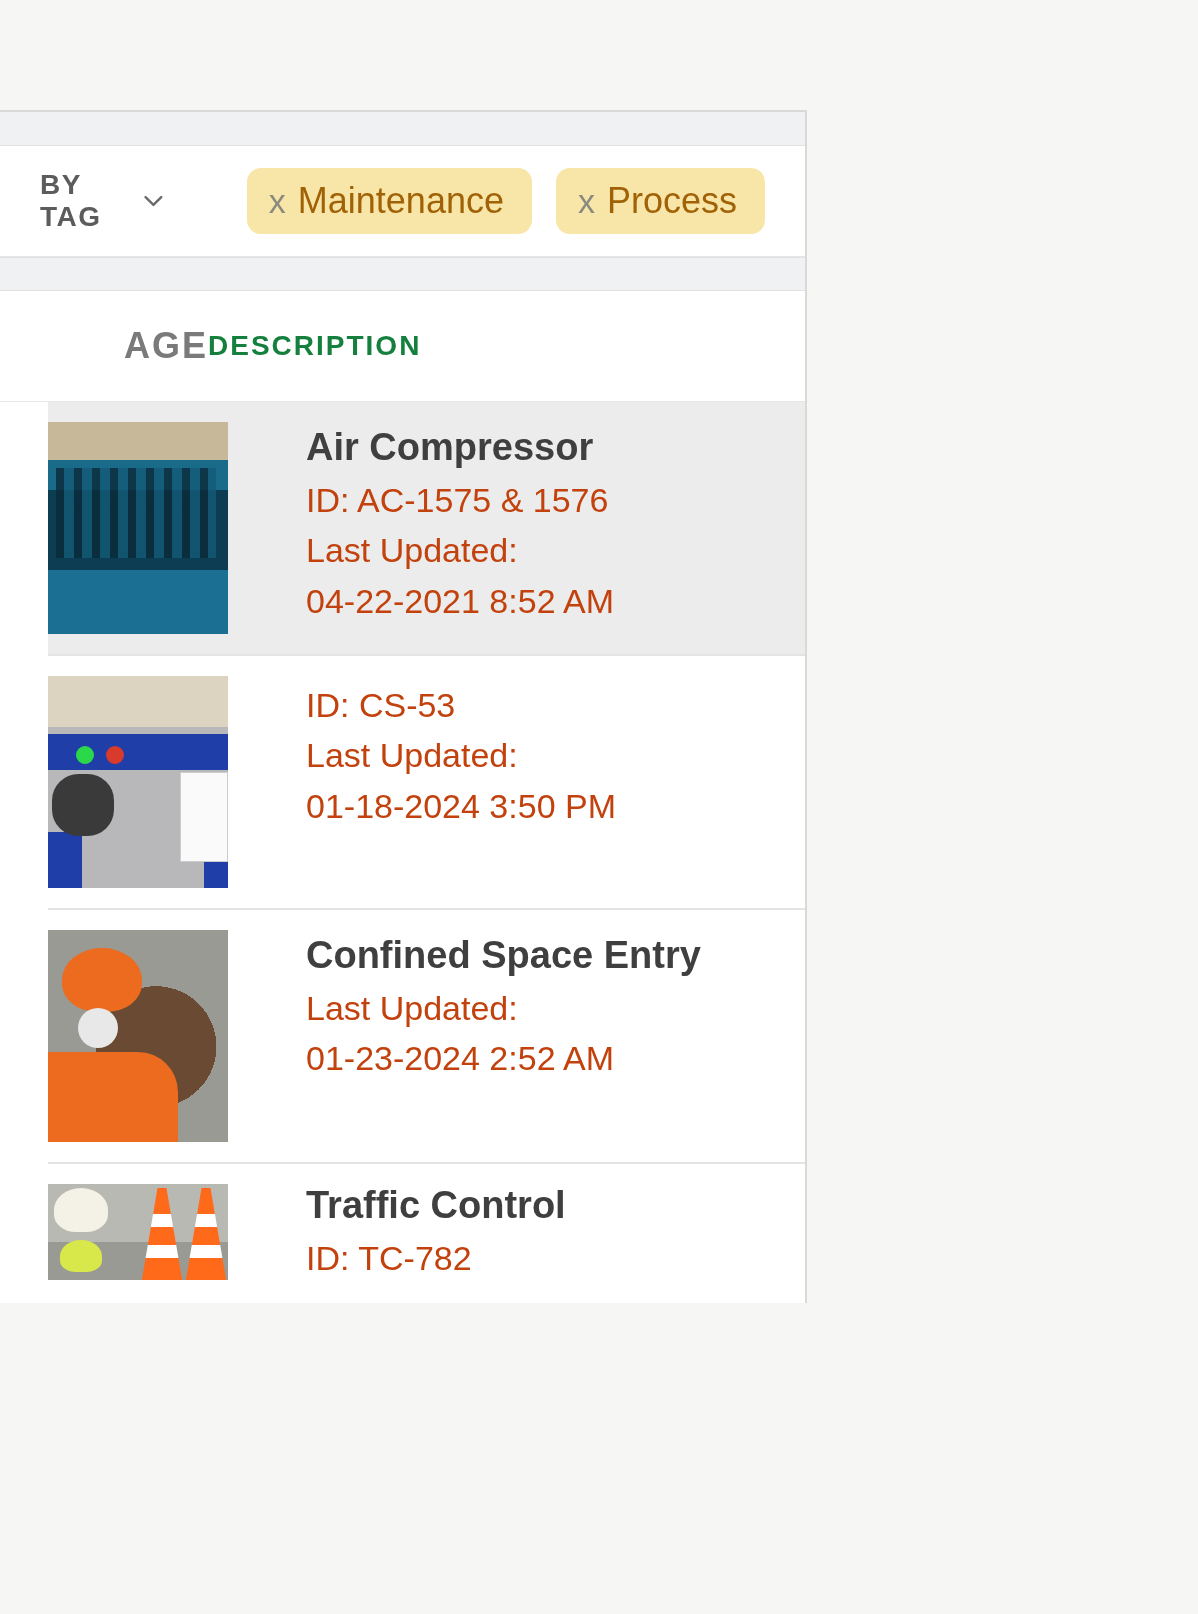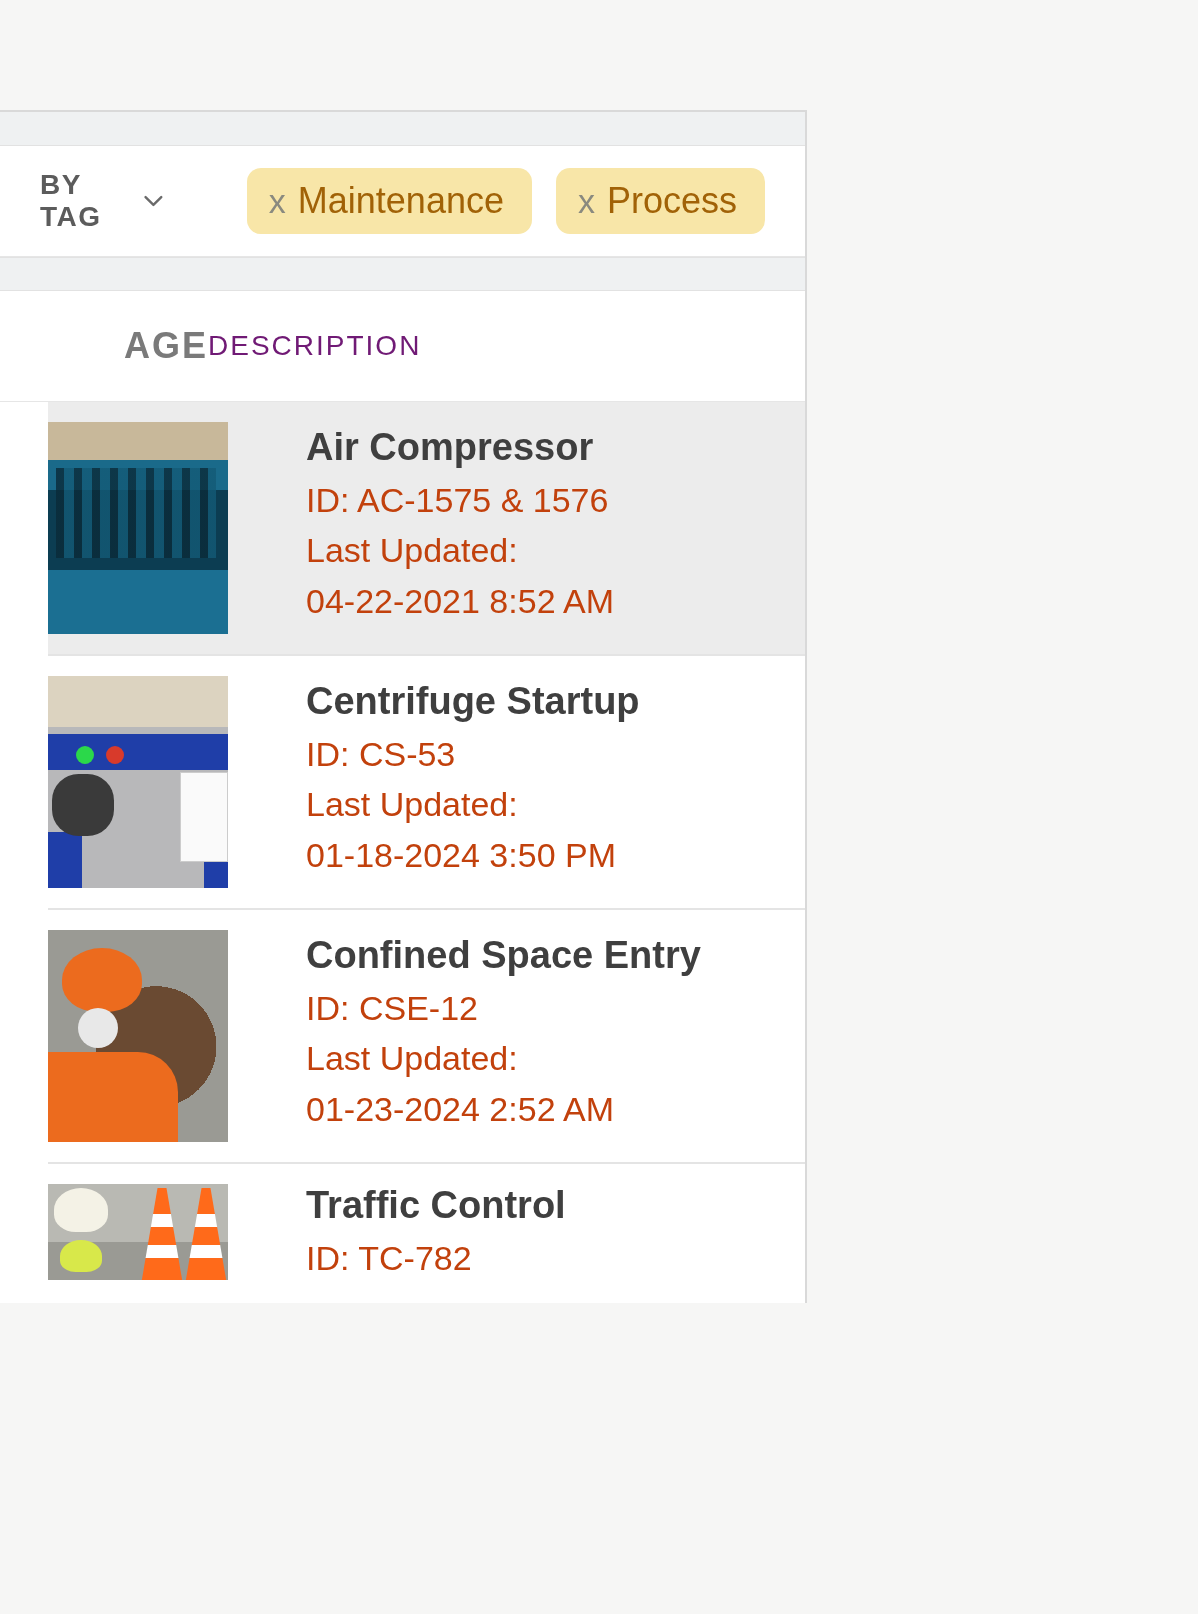--- a/index.html
+++ b/index.html
@@ -89,22 +89,22 @@
     color: #7a7a7a;
     letter-spacing: 2px;
     padding-left: 1px;
     width: 208px;
     overflow: hidden;
     white-space: nowrap;
     text-align: right;
   }
   .col-desc {
     font-size: 28px;
-    font-weight: 400;
-    color: #701a75;
+    font-weight: 700;
+    color: #15803d;
     letter-spacing: 2px;
     padding-left: 0;
   }
   .list { }
   .row {
     display: flex;
     align-items: flex-start;
     padding: 20px 0 20px 0;
     border-bottom: 2px solid #e4e4e4;
     cursor: pointer;
@@ -241,34 +241,32 @@
       </div>
     </div>
 
     <div class="row">
       <div class="thumb thumb-centrifuge">
         <div class="tape-l"></div>
           <div class="tape-r"></div>
           <div class="card"></div>
       </div>
       <div class="desc">
-        <div class="title">Centrifuge Startup</div>
         <div class="meta"><span>ID: </span><span>CS-53</span></div>
         <div class="meta">Last Updated:</div>
         <div class="meta">01-18-2024 3:50 PM</div>
       </div>
     </div>
 
     <div class="row">
       <div class="thumb thumb-confined">
         <div class="body"></div>
       </div>
       <div class="desc">
         <div class="title">Confined Space Entry</div>
-        <div class="meta"><span>ID: </span><span>CSE-12</span></div>
         <div class="meta">Last Updated:</div>
         <div class="meta">01-23-2024 2:52 AM</div>
       </div>
     </div>
 
     <div class="row row-traffic">
       <div class="thumb thumb-traffic">
         <div class="cone1"></div>
           <div class="cone2"></div>
       </div>

